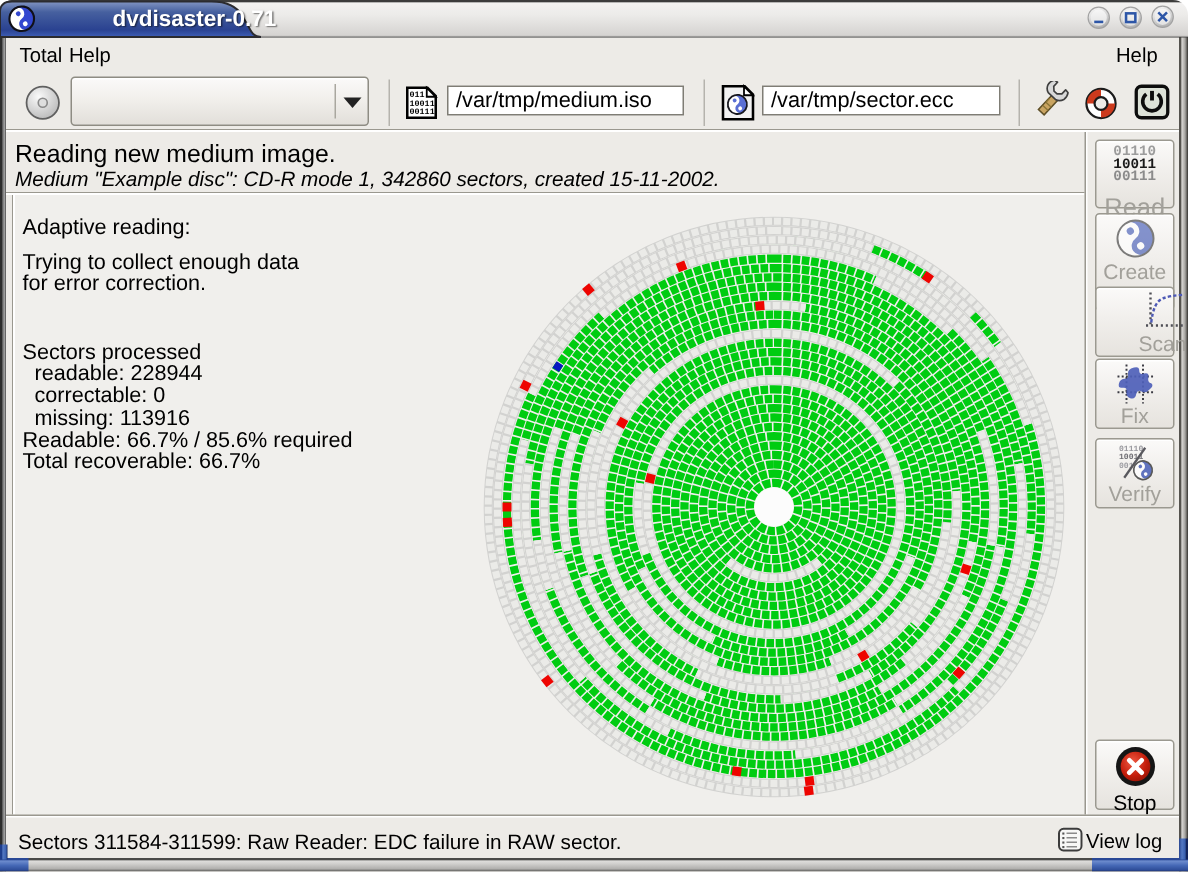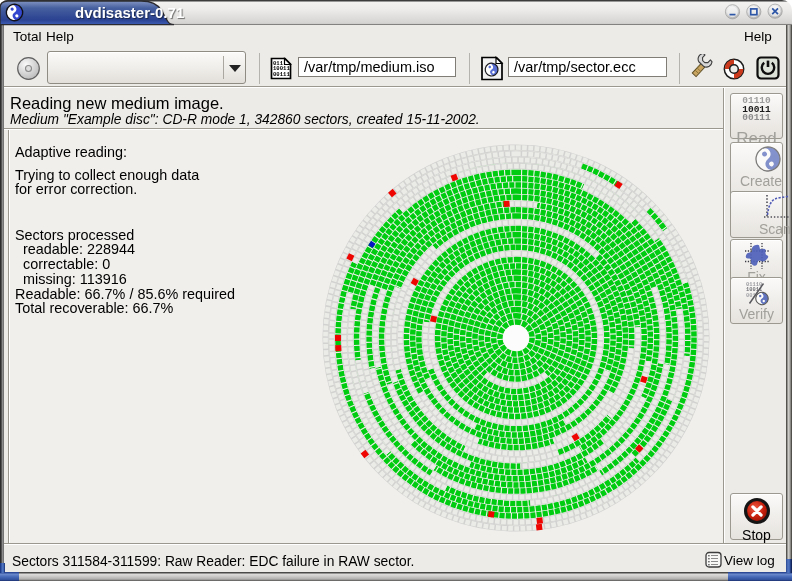--- a/index.html
+++ b/index.html
@@ -336,21 +336,21 @@
 
 <div class="groove-v" style="left:723px;top:88px;height:455px;"></div>
 
 <div class="btn" style="top:93px;">
  <div style="font-family:'Liberation Mono',monospace;font-weight:bold;font-size:9.5px;line-height:8.6px;padding-top:3px;">
   <span style="color:#9c9c9c;">01110</span><br><span style="color:#1a1a1a;">10011</span><br><span style="color:#8b8b8b;">00111</span>
  </div>
  <div style="font-size:17px;margin-top:6px;">Read</div>
 </div>
 
-<div class="btn" style="top:142px;height:65px;text-align:right;">
+<div class="btn" style="top:142px;height:65px;">
  <svg width="28" height="28" viewBox="0 0 28 28" style="margin-top:2px;opacity:0.62;">
   <g transform="translate(14,14) rotate(-35)">
    <circle r="12" fill="#fff"></circle>
    <path d="M0,-12 A12,12 0 0 1 0,12 A6,6 0 0 1 0,0 A6,6 0 0 0 0,-12 Z" fill="#3d55b4"></path>
    <circle cy="-6" r="2.4" fill="#3d55b4"></circle>
    <circle cy="6" r="2.4" fill="#fff"></circle>
    <circle r="12" fill="none" stroke="#333" stroke-width="1.3"></circle>
   </g>
  </svg>
  <div style="font-size:14px;margin-top:-3px;">Create</div>
@@ -369,21 +369,21 @@
 <div class="btn" style="top:239px;height:47px;">
  <svg width="30" height="28" viewBox="0 0 30 28" style="margin-top:2px;">
   <g stroke="#3a3a42" stroke-width="1.3" stroke-dasharray="1.3 1.5" fill="none">
    <path d="M9,1 L9,27 M20,1 L20,27 M3,9 L27,9 M3,19.5 L27,19.5"></path>
   </g>
   <path d="M14,3 Q17.5,2 17.5,5 Q17.5,8 20.5,7 Q24.5,6 23.5,10 Q23,13 25.5,13.5 Q27.5,15 24.5,17.5 Q22,20.5 19,19 Q16.5,17.5 15.5,20.5 Q15,24.5 11.5,23.5 Q8.5,22.5 9,19 Q9.5,16 6.5,16.5 Q3,17 4,13.5 Q4.8,10.5 8,10.5 Q10.5,10.5 10,7.5 Q9.5,4 14,3 Z" fill="#4e5fb8" opacity="0.92"></path>
  </svg>
  <div style="font-size:14px;margin-top:-4px;">Fix</div>
 </div>
 
-<div class="btn" style="top:277px;height:47px;">
+<div class="btn" style="top:292px;height:47px;">
  <svg width="30" height="27" viewBox="0 0 30 27" style="margin-top:2px;opacity:0.8;">
   <text x="4" y="5.5" font-family="Liberation Mono,monospace" font-size="5.4" font-weight="bold" fill="#83838a">01110</text>
   <text x="4" y="11.2" font-family="Liberation Mono,monospace" font-size="5.4" font-weight="bold" fill="#4e4e55">10011</text>
   <text x="4" y="16.9" font-family="Liberation Mono,monospace" font-size="5.4" font-weight="bold" fill="#8b8b92">00111</text>
   <path d="M21.5,3.5 L7.5,23.5" stroke="#33333a" stroke-width="1.5"></path>
   <g transform="translate(20,18.5) rotate(-35)">
    <circle r="6.2" fill="#fff"></circle>
    <path d="M0,-6.2 A6.2,6.2 0 0 1 0,6.2 A3.1,3.1 0 0 1 0,0 A3.1,3.1 0 0 0 0,-6.2 Z" fill="#3d55b4"></path>
    <circle cy="-3.1" r="1.2" fill="#3d55b4"></circle>
    <circle cy="3.1" r="1.2" fill="#fff"></circle>

